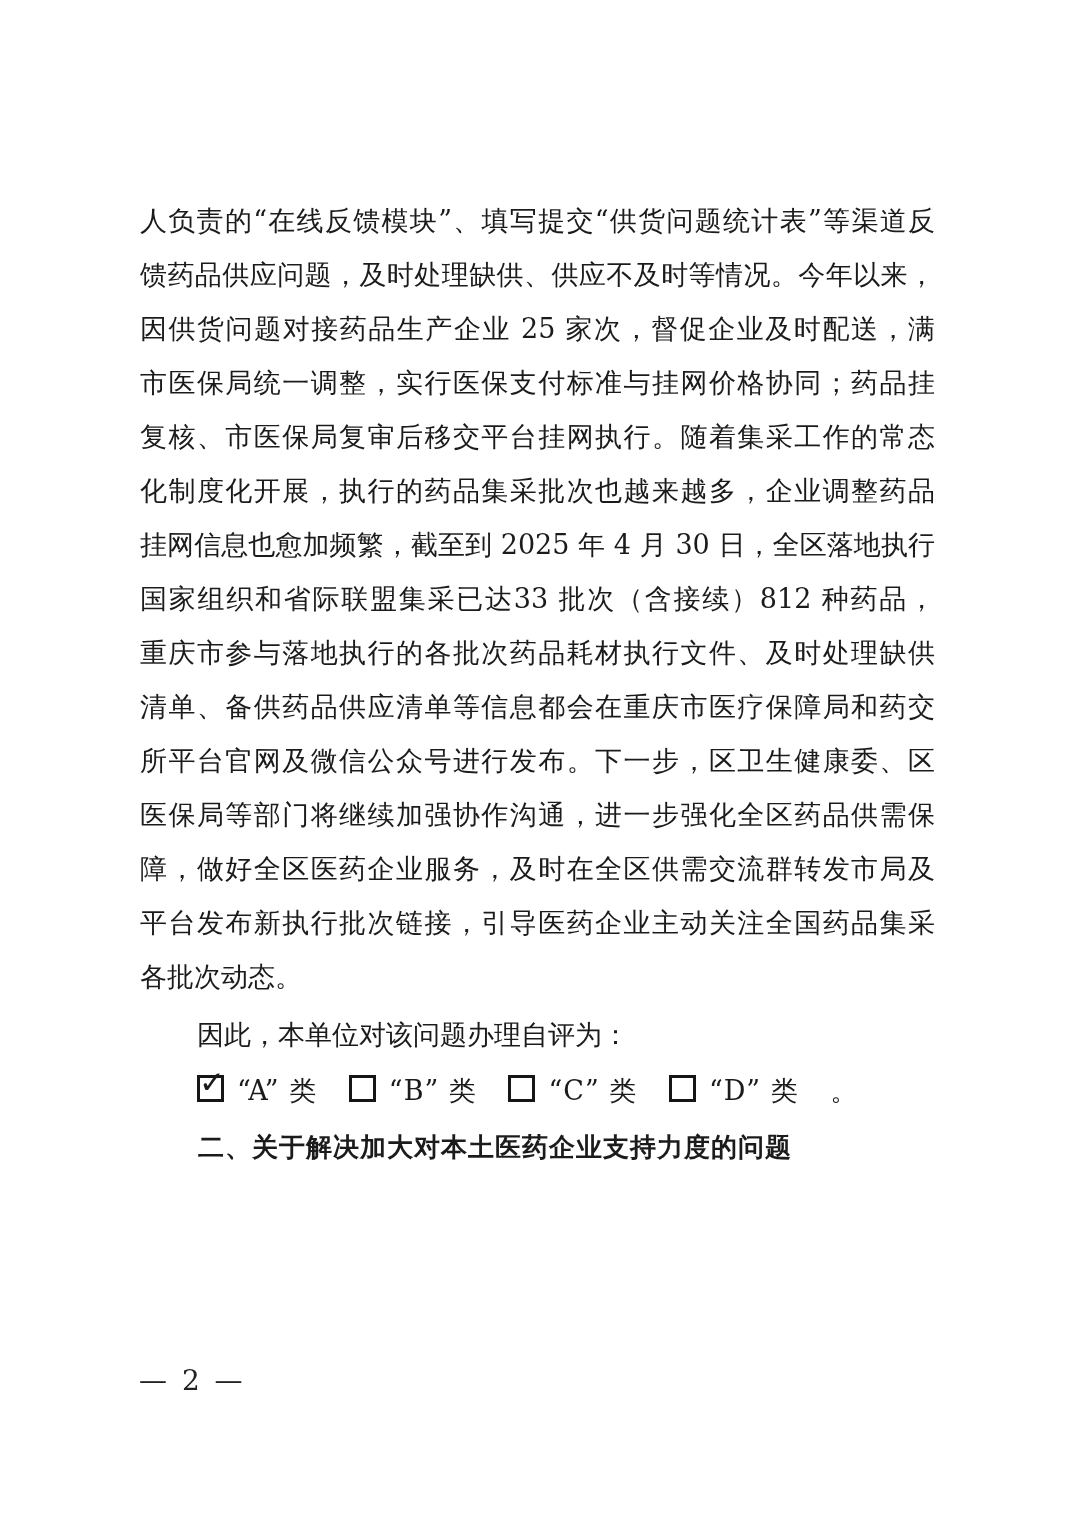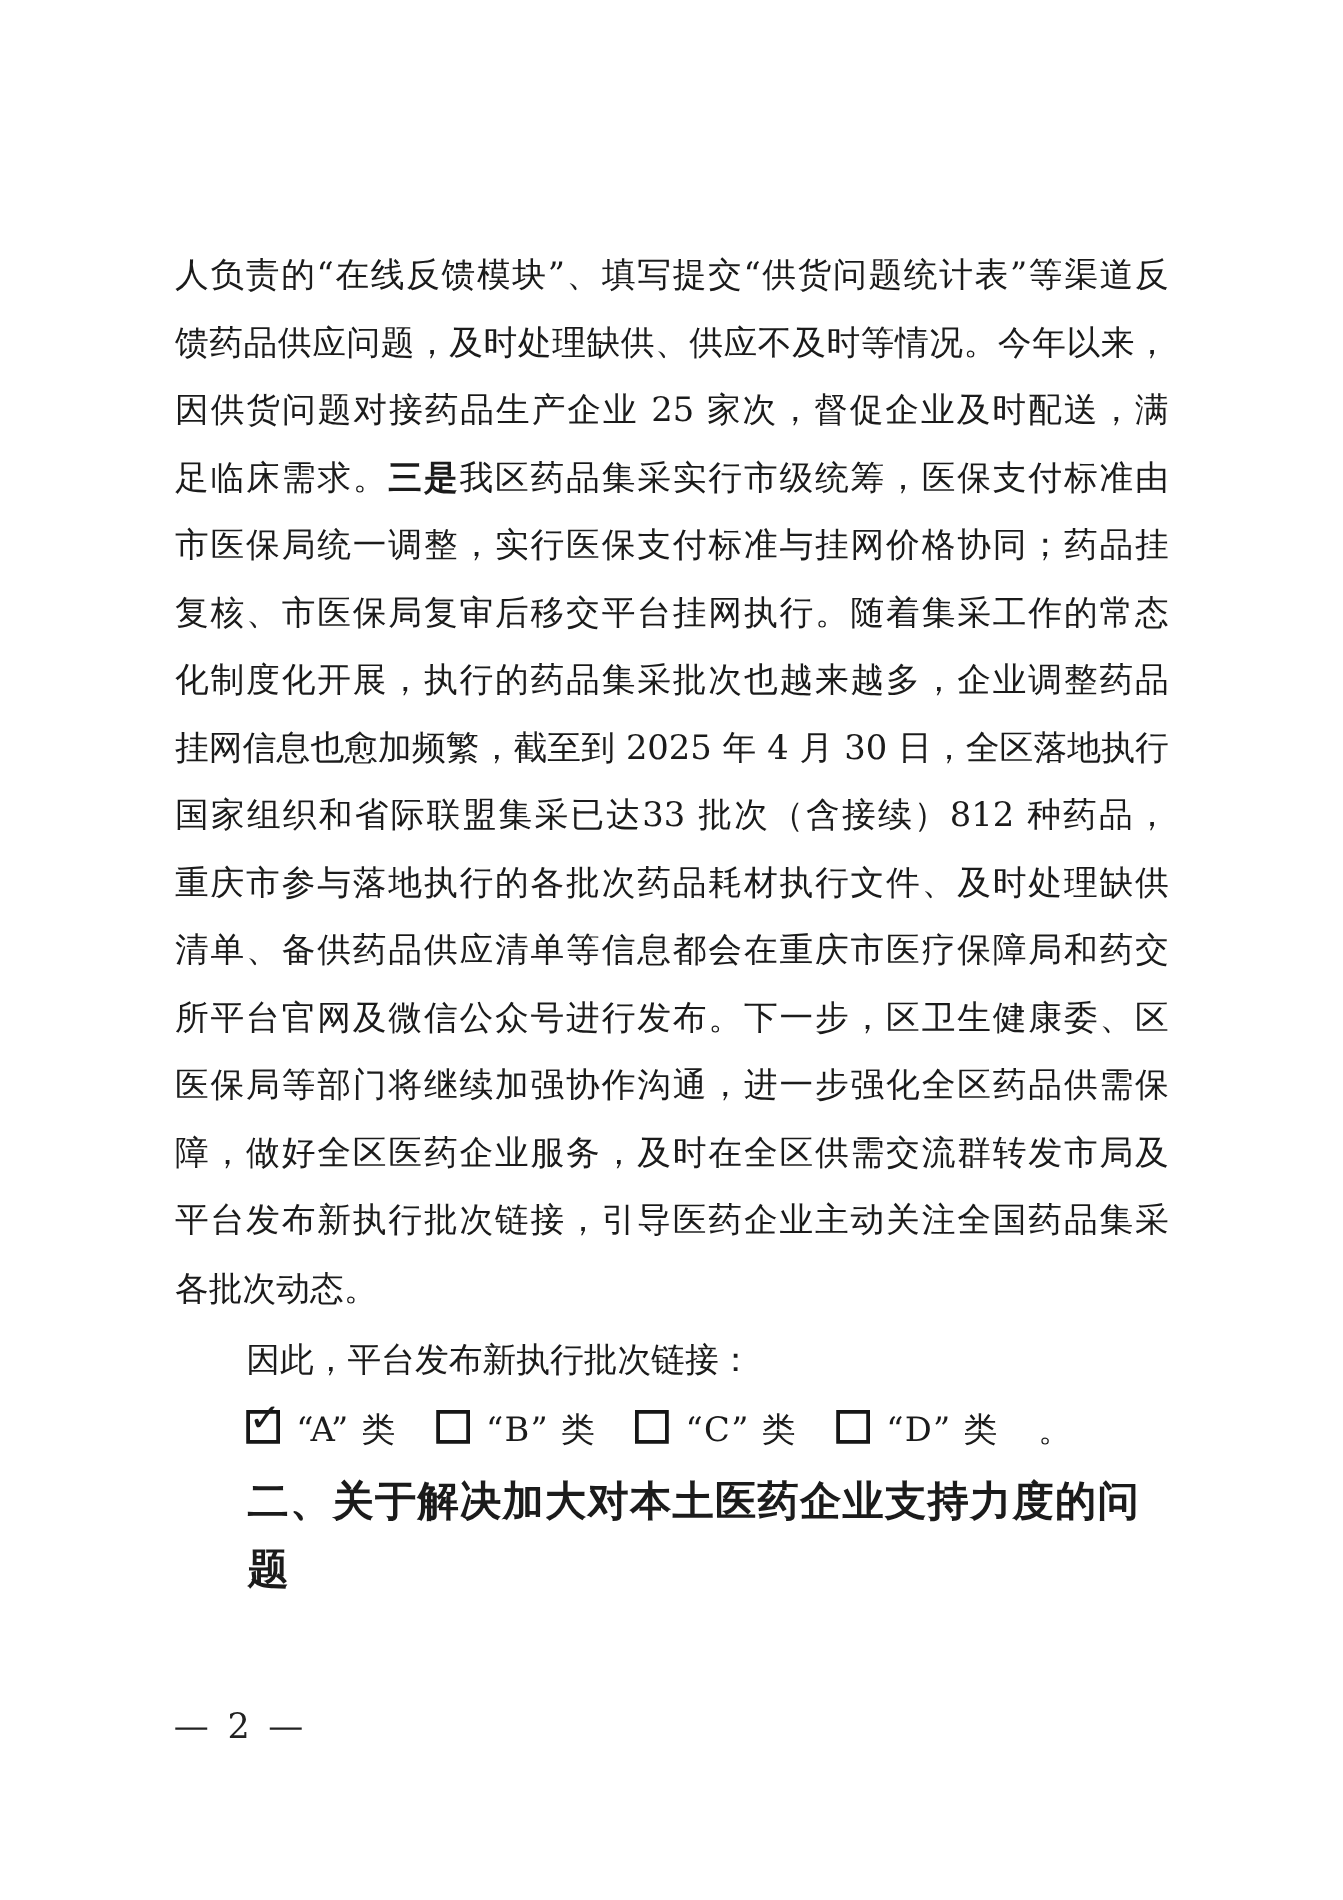--- a/index.html
+++ b/index.html
@@ -59,21 +59,21 @@
     font-family:"DejaVu Sans","Liberation Sans",sans-serif;
     line-height:31px;
   }
   .optlabel { letter-spacing:1px; }
   .heading {
     margin-top:2px;
     height:54px;
     padding-left:58px;
     font-family:"DejaVu Sans","Liberation Sans",sans-serif;
     font-weight:bold;
-    font-size:33px;
+    font-size:26px;
     letter-spacing:1px;
   }
   .footer {
     position:absolute;
     left:139px; top:1364px;
     font-size:28px;
     letter-spacing:3px;
     color:#222222;
   }
 </style>
@@ -81,36 +81,35 @@
 <body>
 
 <div class="page">
 
   <div class="textblock">
 
     <div id="body-lines">
         <div class="line"><span>人负责的“在线反馈模块”、填写提交“供货问题统计表”等渠道反</span></div>
         <div class="line"><span>馈药品供应问题，及时处理缺供、供应不及时等情况。今年以来，</span></div>
         <div class="line"><span>因供货问题对接药品生产企业 25 家次，督促企业及时配送，满</span></div>
-        <div class="line"><span>足临床需求。</span><span class="em">三是</span><span>我区药品集采实行市级统筹，医保支付标准由</span></div>
         <div class="line"><span>市医保局统一调整，实行医保支付标准与挂网价格协同；药品挂</span></div>
         <div class="line"><span>复核、市医保局复审后移交平台挂网执行。随着集采工作的常态</span></div>
         <div class="line"><span>化制度化开展，执行的药品集采批次也越来越多，企业调整药品</span></div>
         <div class="line"><span>挂网信息也愈加频繁，截至到 2025 年 4 月 30 日，全区落地执行</span></div>
         <div class="line"><span>国家组织和省际联盟集采已达33 批次（含接续）812 种药品，</span></div>
         <div class="line"><span>重庆市参与落地执行的各批次药品耗材执行文件、及时处理缺供</span></div>
         <div class="line"><span>清单、备供药品供应清单等信息都会在重庆市医疗保障局和药交</span></div>
         <div class="line"><span>所平台官网及微信公众号进行发布。下一步，区卫生健康委、区</span></div>
         <div class="line"><span>医保局等部门将继续加强协作沟通，进一步强化全区药品供需保</span></div>
         <div class="line"><span>障，做好全区医药企业服务，及时在全区供需交流群转发市局及</span></div>
         <div class="line"><span>平台发布新执行批次链接，引导医药企业主动关注全国药品集采</span></div>
         <div class="line nojust"><span>各批次动态。</span></div>
       </div>
 
-    <div class="para">因此，平台发布新执行批次链接：</div>
+    <div class="para">因此，本单位对该问题办理自评为：</div>
 
     <div class="cbline">
       <span class="opt">
         <span class="cb"><span class="mark">✓</span></span><span class="optlabel">“A” 类</span>
       </span>
       <span class="opt">
         <span class="cb"><span class="mark"></span></span><span class="optlabel">“B” 类</span>
       </span>
       <span class="opt">
         <span class="cb"><span class="mark"></span></span><span class="optlabel">“C” 类</span>

